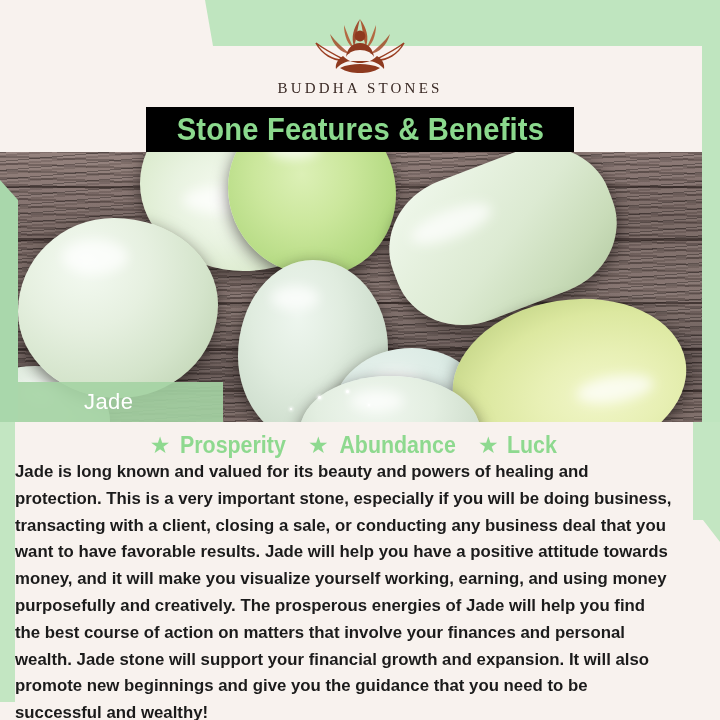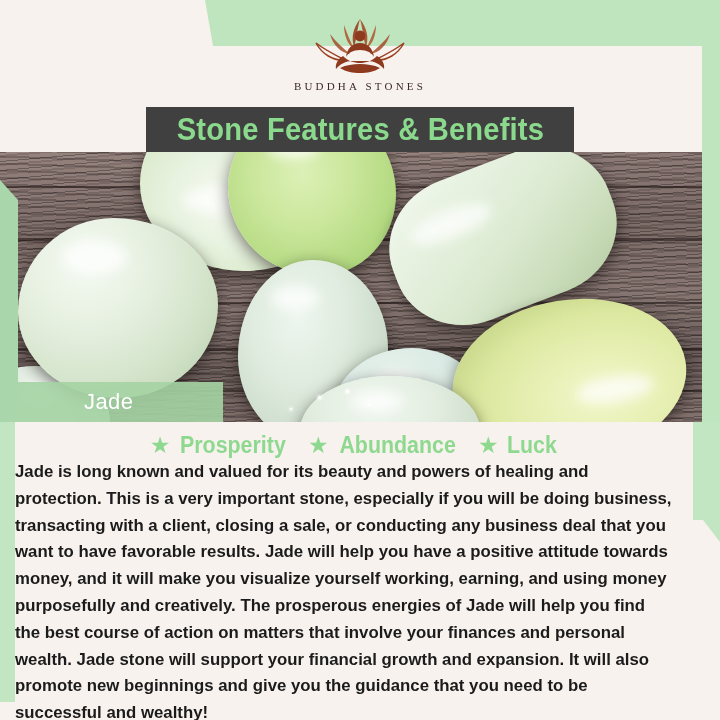--- a/index.html
+++ b/index.html
@@ -78,34 +78,34 @@
     text-align: center;
     z-index: 4;
   }
   .lotus {
     display: block;
     margin: 0 auto;
   }
   .brand-name {
     margin-top: 2px;
     font-family: "Liberation Serif", serif;
-    font-size: 11px;
+    font-size: 15px;
     letter-spacing: 3.2px;
     color: #3a2a25;
     font-weight: 400;
   }
 
   
   .title-banner {
     position: absolute;
     top: 107px;
     left: 146px;
     width: 428px;
     height: 45px;
-    background: #404040;
+    background: #000000;
     display: flex;
     align-items: center;
     justify-content: center;
     z-index: 5;
   }
   .title-text {
     font-family: "Liberation Sans Narrow", "Liberation Sans", sans-serif;
     font-weight: bold;
     font-size: 31px;
     color: #8bd98d;

